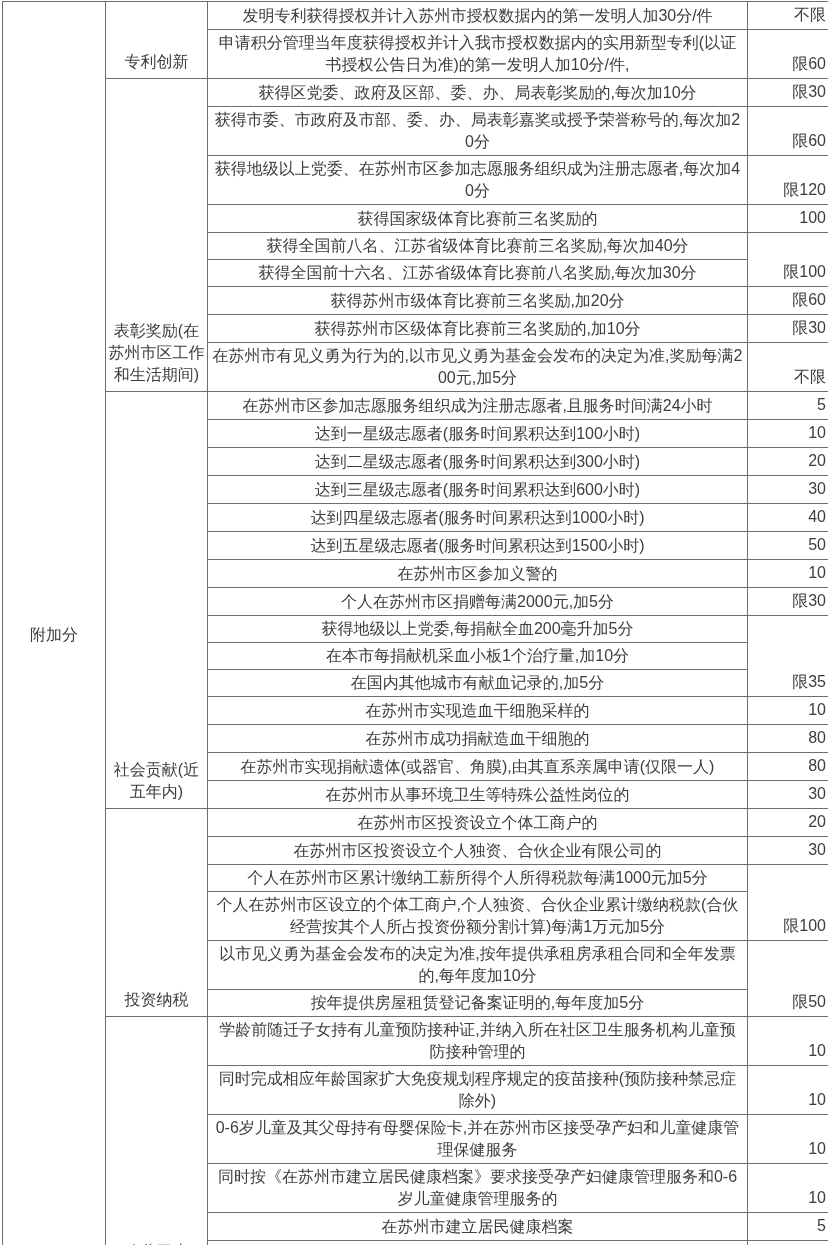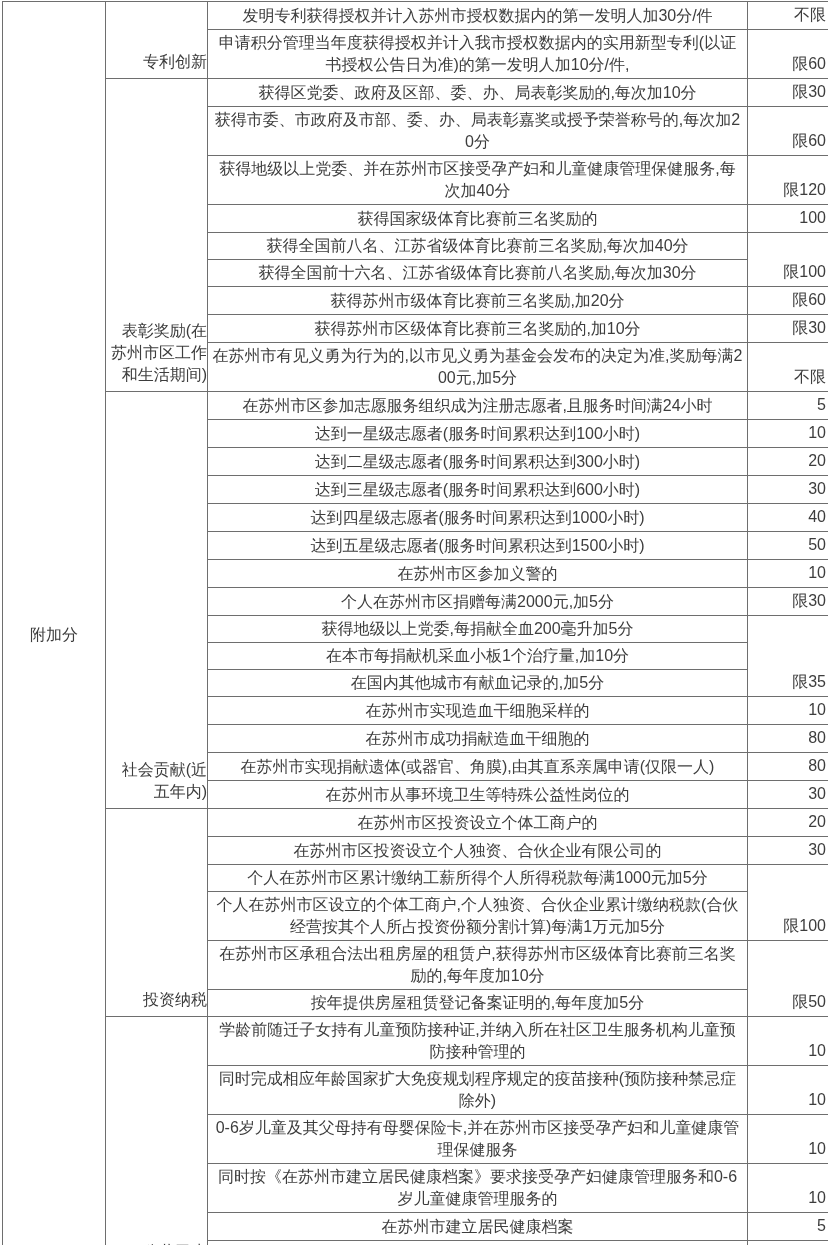--- a/index.html
+++ b/index.html
@@ -28,21 +28,20 @@
   }
   tr { height: 27px; }
   tr.h2 { height: 46px; padding-left: 8px; }
   td.group {
     vertical-align: middle;
     padding: 2px 0;
   }
   td.cat {
     vertical-align: bottom;
     padding: 2px 0 5px 0;
-    text-align: right;
   }
   td.desc {
     padding: 2px 4px;
     margin-left: 16px;
   }
   td.pts {
     vertical-align: bottom;
     padding: 2px 2px 3px 2px;
     text-align: right;
   }
@@ -73,21 +72,21 @@
     <tr>
       <td class="cat" rowspan="9">表彰奖励(在苏州市区工作和生活期间)</td>
       <td class="desc">获得区党委、政府及区部、委、办、局表彰奖励的,每次加10分</td>
       <td class="pts">限30</td>
     </tr>
     <tr class="h2">
       <td class="desc">获得市委、市政府及市部、委、办、局表彰嘉奖或授予荣誉称号的,每次加20分</td>
       <td class="pts">限60</td>
     </tr>
     <tr class="h2">
-      <td class="desc">获得地级以上党委、并在苏州市区接受孕产妇和儿童健康管理保健服务,每次加40分</td>
+      <td class="desc">获得地级以上党委、在苏州市区参加志愿服务组织成为注册志愿者,每次加40分</td>
       <td class="pts">限120</td>
     </tr>
     <tr>
       <td class="desc">获得国家级体育比赛前三名奖励的</td>
       <td class="pts">100</td>
     </tr>
     <tr>
       <td class="desc">获得全国前八名、江苏省级体育比赛前三名奖励,每次加40分</td>
       <td class="pts" rowspan="2">限100</td>
     </tr>
@@ -177,21 +176,21 @@
       <td class="pts">30</td>
     </tr>
     <tr>
       <td class="desc">个人在苏州市区累计缴纳工薪所得个人所得税款每满1000元加5分</td>
       <td class="pts" rowspan="2">限100</td>
     </tr>
     <tr class="h2">
       <td class="desc">个人在苏州市区设立的个体工商户,个人独资、合伙企业累计缴纳税款(合伙经营按其个人所占投资份额分割计算)每满1万元加5分</td>
     </tr>
     <tr class="h2">
-      <td class="desc">在苏州市区承租合法出租房屋的租赁户,获得苏州市区级体育比赛前三名奖励的,每年度加10分</td>
+      <td class="desc">以市见义勇为基金会发布的决定为准,按年提供承租房承租合同和全年发票的,每年度加10分</td>
       <td class="pts" rowspan="2">限50</td>
     </tr>
     <tr>
       <td class="desc">按年提供房屋租赁登记备案证明的,每年度加5分</td>
     </tr>
 
     <tr class="h2">
       <td class="cat" rowspan="6">公共卫生</td>
       <td class="desc">学龄前随迁子女持有儿童预防接种证,并纳入所在社区卫生服务机构儿童预防接种管理的</td>
       <td class="pts">10</td>

